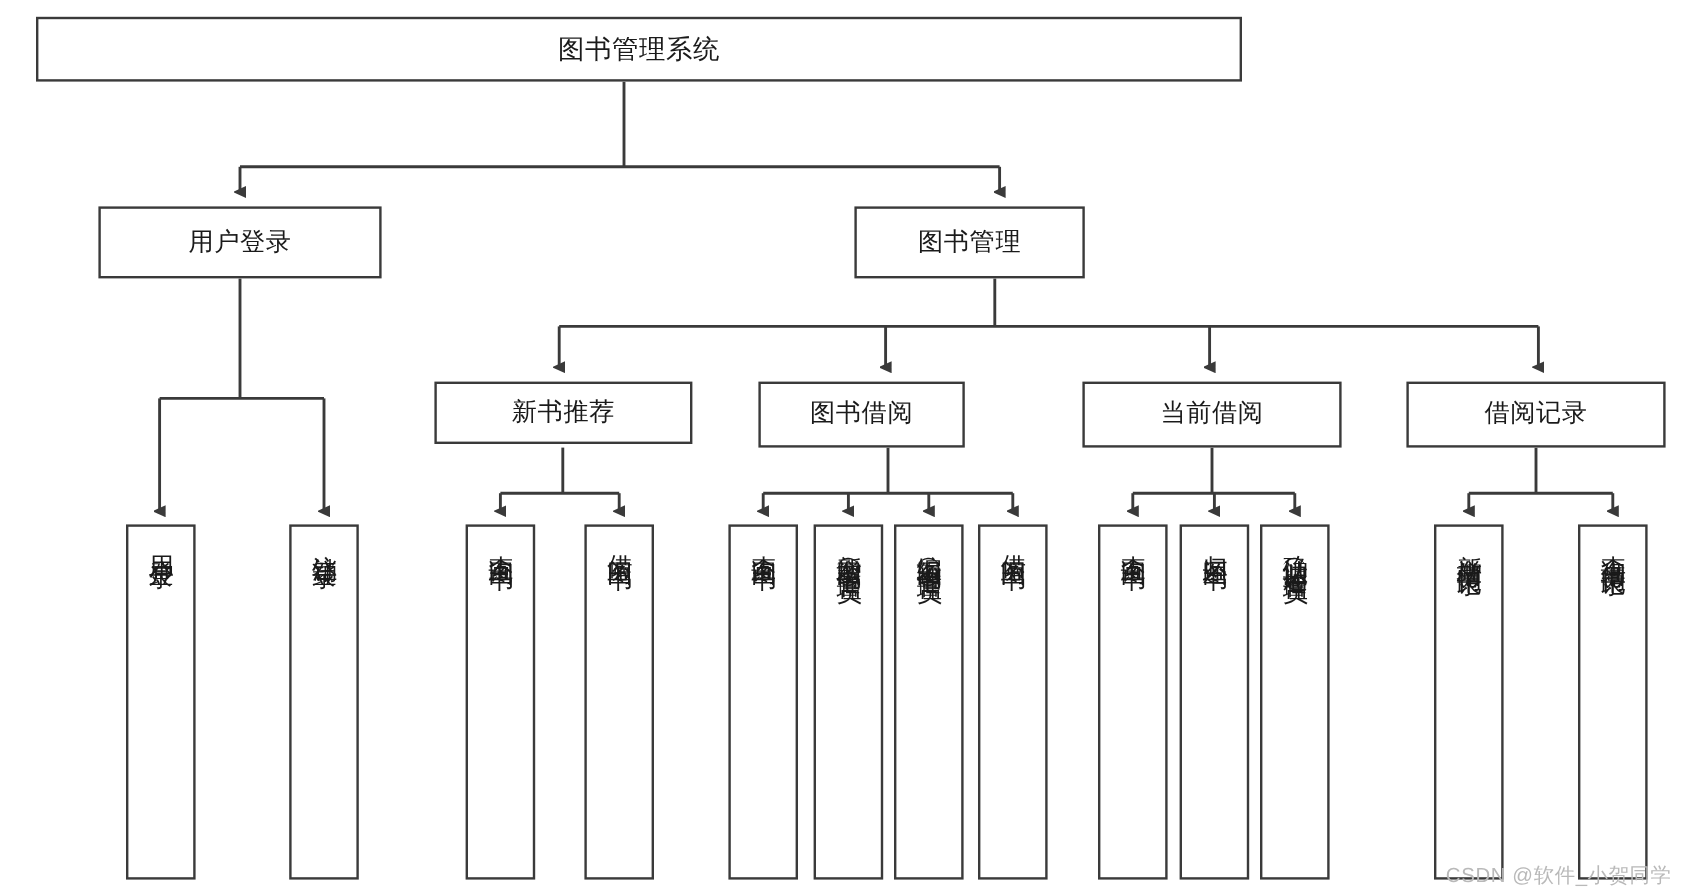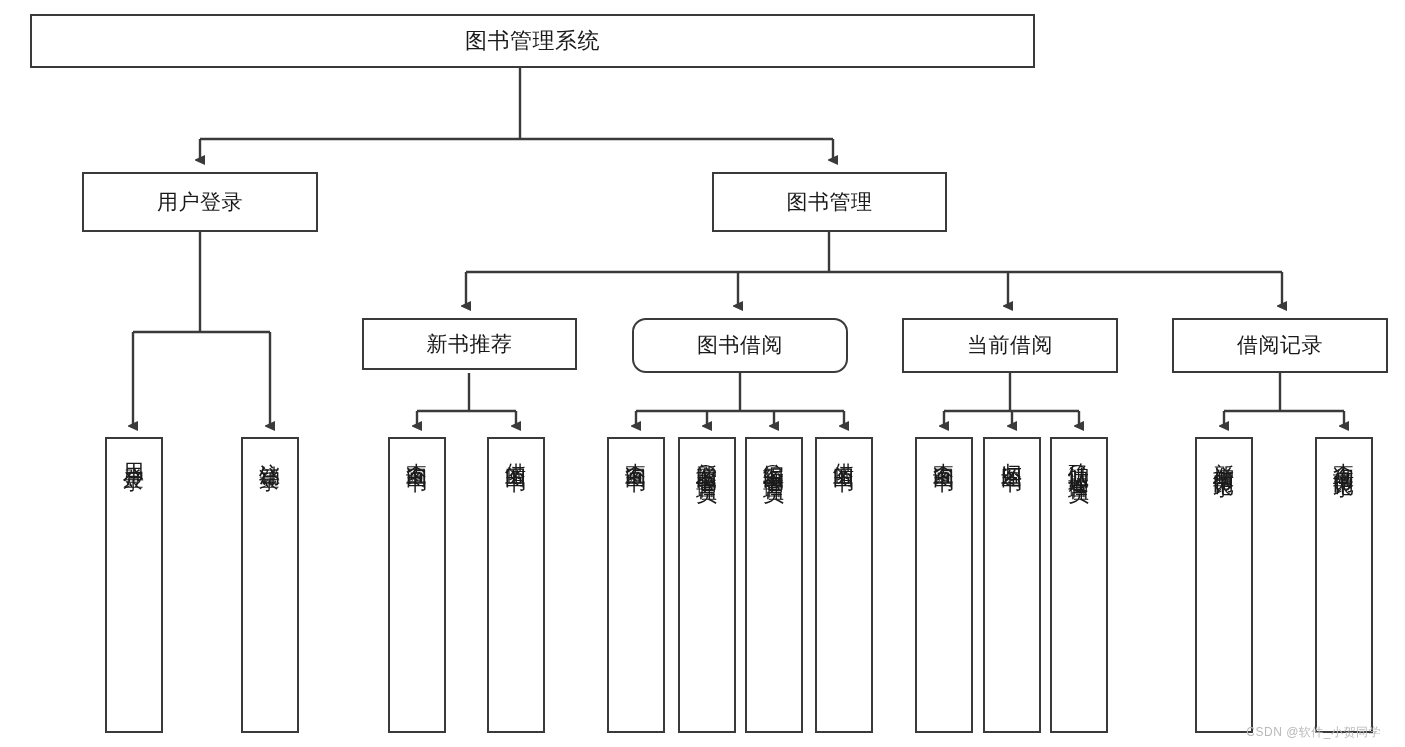--- a/index.html
+++ b/index.html
@@ -54,23 +54,23 @@
   .node.vertical .label {
     writing-mode: vertical-rl;
     text-orientation: upright;
     font-size: 21px;
     letter-spacing: 3px;
     line-height: 1;
   }
   .node.root .label { font-size: 22px; }
   .watermark {
     position: absolute;
-    right: 24px;
+    right: 12px;
     bottom: 6px;
-    font-size: 12px;
+    font-size: 17px;
     color: #b9b9b9;
     letter-spacing: 0.5px;
     white-space: nowrap;
   }
 </style>
 </head>
 <body>
 
 <div id="diagram-root">
 
@@ -124,28 +124,28 @@
     </g>
   </svg>
 
   <div class="node horizontal root" style="left:18px; top:14px; width:1005px; height:54px;margin-left:12px;">
     <span class="label">图书管理系统</span>
   </div>
 
   <div class="node horizontal" style="left:82px; top:172px; width:236px; height:60px;">
     <span class="label">用户登录</span>
   </div>
-  <div class="node horizontal" style="left:712px; top:172px; width:235px; height:60px;">
+  <div class="node horizontal" style="left:712px; top:172px; width:192px; height:60px;">
     <span class="label">图书管理</span>
   </div>
 
   <div class="node horizontal" style="left:362px; top:318px; width:215px; height:52px;">
     <span class="label">新书推荐</span>
   </div>
-  <div class="node horizontal" style="left:632px; top:318px; width:216px; height:55px;border-radius:14px;">
+  <div class="node horizontal" style="left:632px; top:318px; width:172px; height:55px;">
     <span class="label">图书借阅</span>
   </div>
   <div class="node horizontal" style="left:1172px; top:318px; width:216px; height:55px;">
     <span class="label">借阅记录</span>
   </div>
   <div class="node horizontal" style="left:902px; top:318px; width:216px; height:55px;">
     <span class="label">当前借阅</span>
   </div>
 
   <div class="node vertical" style="left:105px; top:437px; width:58px; height:296px;">

